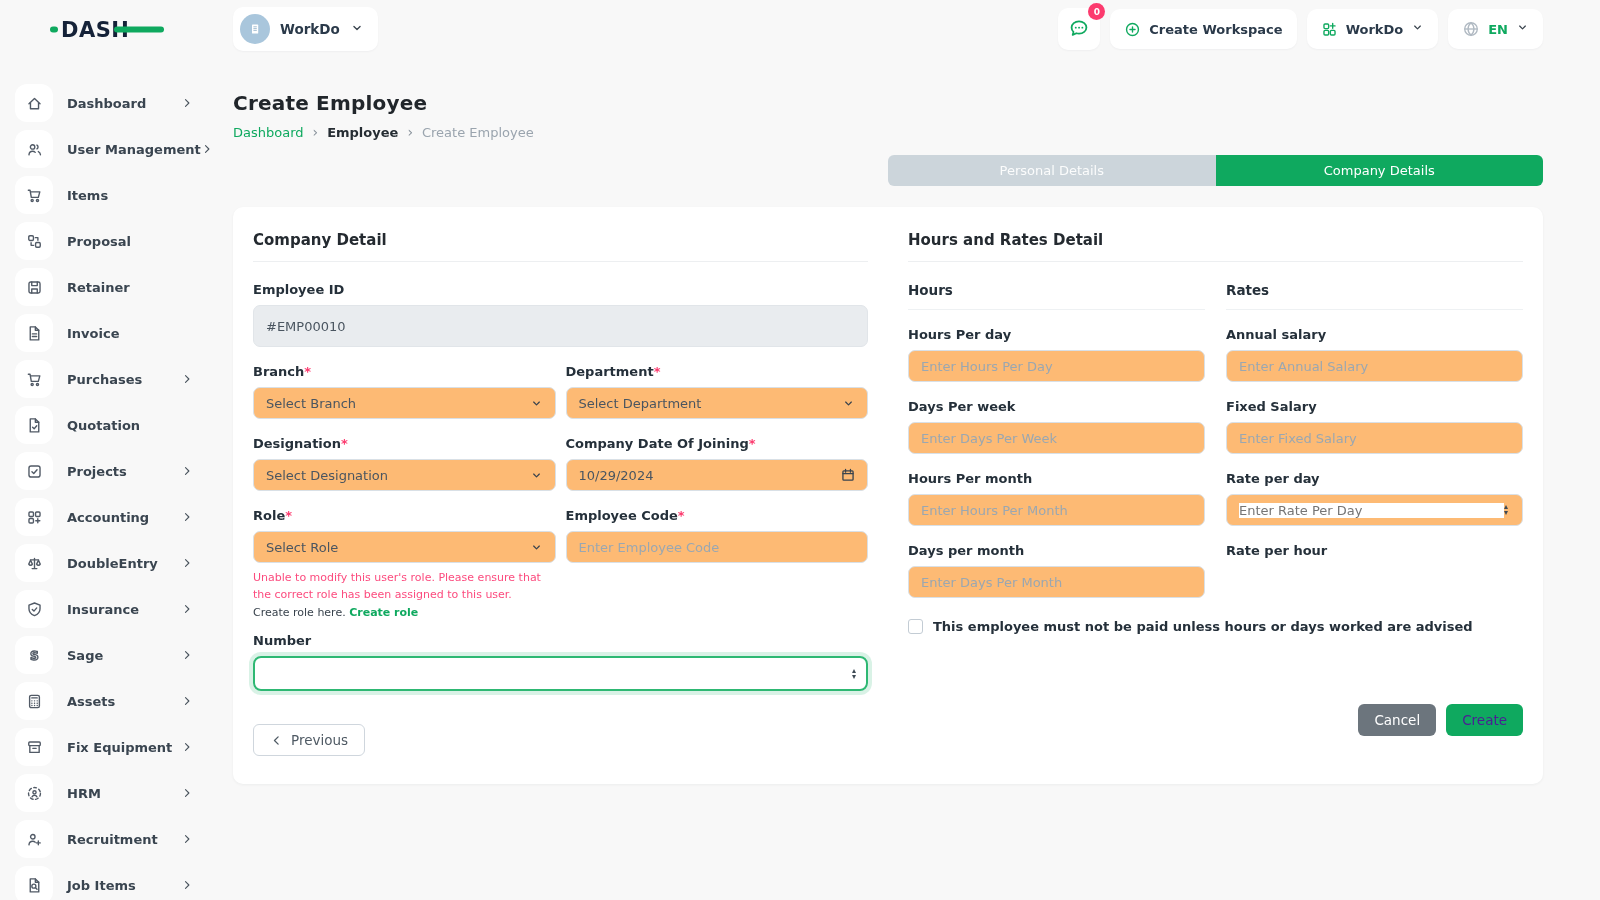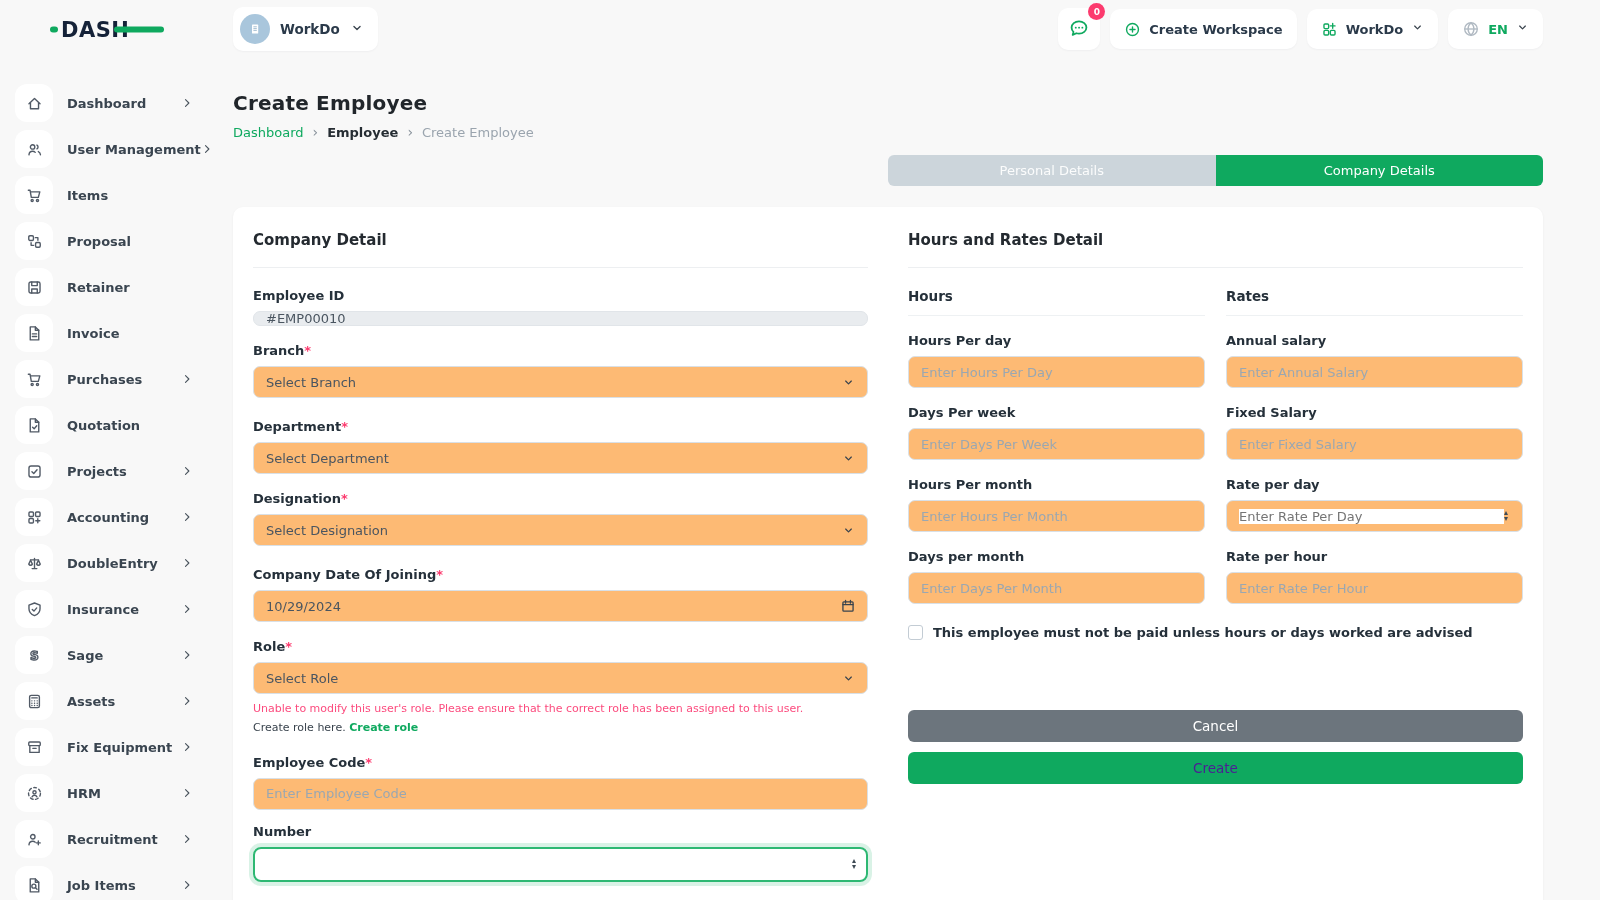--- a/index.html
+++ b/index.html
@@ -49,34 +49,34 @@
   .bc-cur { color:#9aa4ae; }
   .tabs { margin-top:15px; margin-left:auto; width:655px; height:31px; display:flex;
     border-radius:6px; overflow:hidden; }
   .tab { flex:1; display:grid; place-items:center; font-size:13px; cursor:pointer; }
   .tab.inactive { background:#ccd5db; color:rgba(255,255,255,.92); }
   .tab.active { background:#0fa95f; color:#fff; }
   
   .card { margin-top:21px; background:#fff; border-radius:10px; min-height:542px;
     box-shadow:0 1px 3px rgba(20,30,40,.05); display:flex; }
   .card-half { flex:1; padding:24px 20px 28px; }
-  .card-heading { font-size:15px; font-weight:700; color:#242a30; padding-bottom:18px;
+  .card-heading { font-size:15px; font-weight:700; color:#242a30; padding-bottom:12px;
     border-bottom:1px solid #edeff1; margin-bottom:20px; }
   .field-label { font-size:13px; font-weight:600; color:#25303a; margin-bottom:8px; display:block; }
   .req { color:#fc3a6e; }
   .control { height:32px; width:100%; border:1px solid #d9e0e6; border-radius:7px;
     display:flex; align-items:center; padding:0 12px; font-size:13px; color:#4a5560;
     background:#fdba74; }
-  .control.readonly { background:#e9ecef; border-color:#e1e5e9; height:15px; }
+  .control.readonly { background:#e9ecef; border-color:#e1e5e9; height:42px; }
   input.control { outline:none; font-family:inherit; }
   input.control::placeholder, input.bare::placeholder { color:#9aa7b1; }
   .select { justify-content:space-between; cursor:pointer; }
   .select svg path, .cal svg * , .chev svg path { stroke:#39434d; fill:none; stroke-width:1.5;
     stroke-linecap:round; stroke-linejoin:round; }
-  .row2 { display:flex; gap:21px; margin-bottom:17px;flex-direction:column; }
+  .row2 { display:flex; gap:10px; margin-bottom:17px; }
   .row2 > .field { flex:1; min-width:0; }
   .mb17 { margin-bottom:17px; }
   .warn { margin-top:7px; font-size:11px; line-height:1.5; color:#fc4b7e; }
   .helper { margin-top:3px; font-size:11px; color:#39434d; }
   .helper .link { color:#0fa95f; font-weight:700; cursor:pointer; }
   .number-field { margin-top:14px; }
   .focus-input { height:35px; border:2px solid #2eb873; border-radius:8px;
     box-shadow:0 0 0 4px rgba(46,184,115,.18); display:flex; align-items:center; padding:0 10px; }
   .focus-input input { flex:1; border:none; outline:none; height:100%; font-family:inherit; font-size:13px; }
   .spinner { display:flex; flex-direction:column; align-items:center; line-height:6px;
@@ -90,21 +90,21 @@
   .subcols { display:flex; gap:21px; }
   .subcol { flex:1; min-width:0; }
   .subheading { font-size:13.5px; font-weight:700; color:#25303a; padding-bottom:11px;
     border-bottom:1px solid #eef1f3; margin-bottom:17px; }
   .input-wrap { justify-content:space-between; padding-right:14px; }
   .input-wrap input { border:none; outline:none; flex:1; font-family:inherit; font-size:13px; min-width:0; }
   .check-row { display:flex; align-items:center; gap:10px; margin-top:4px; }
   .checkbox { width:15px; height:15px; border:1px solid #c3ccd4; border-radius:3px; background:#fff;
     flex:0 0 15px; cursor:pointer; }
   .check-label { font-size:13px; font-weight:700; color:#25303a; }
-  .actions { display:flex; justify-content:flex-end; gap:10px; margin-top:70px;flex-direction:column; }
+  .actions { display:flex; justify-content:flex-end; gap:10px; margin-top:70px; }
 </style>
 </head>
 <body>
 
 <div class="topbar">
   <div class="logo">
     <svg width="118" height="32" viewBox="0 0 118 32">
       <rect x="0" y="13.5" width="8" height="6" rx="3" fill="#0fa95f"></rect>
       <text x="11" y="24" font-family="DejaVu Sans, sans-serif" font-size="21" font-weight="800" fill="#152238" letter-spacing="0.5">DASH</text>
       <rect x="64" y="13.5" width="50" height="6" rx="3" fill="#0fa95f"></rect>
@@ -598,21 +598,20 @@
             <div class="control input-wrap">
               <input type="text" placeholder="Enter Rate Per Day" style="">
               <span class="spinner">
                   <span>▴</span>
                   <span>▾</span>
                 </span>
             </div>
           </div>
           <div class="mb17">
             <span class="field-label">Rate per hour</span>
-            <input class="control" type="text" placeholder="Enter Rate Per Hour" style="">
           </div>
         </div>
       </div>
 
       <div class="check-row">
         <span class="checkbox"></span>
         <span class="check-label">This employee must not be paid unless hours or days worked are advised</span>
       </div>
 
       <div class="actions">

